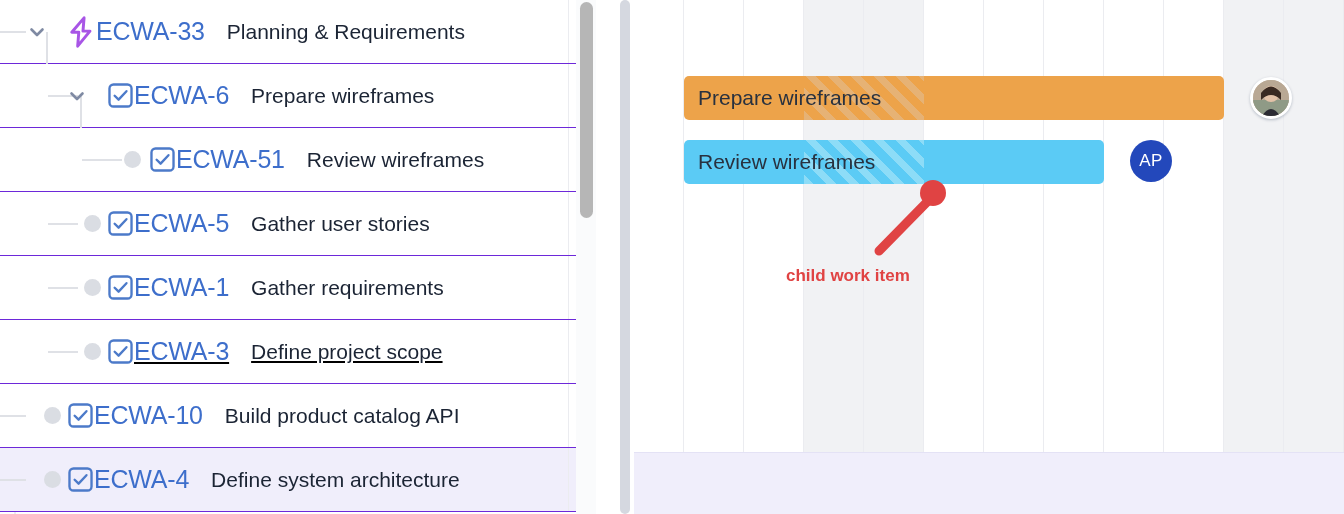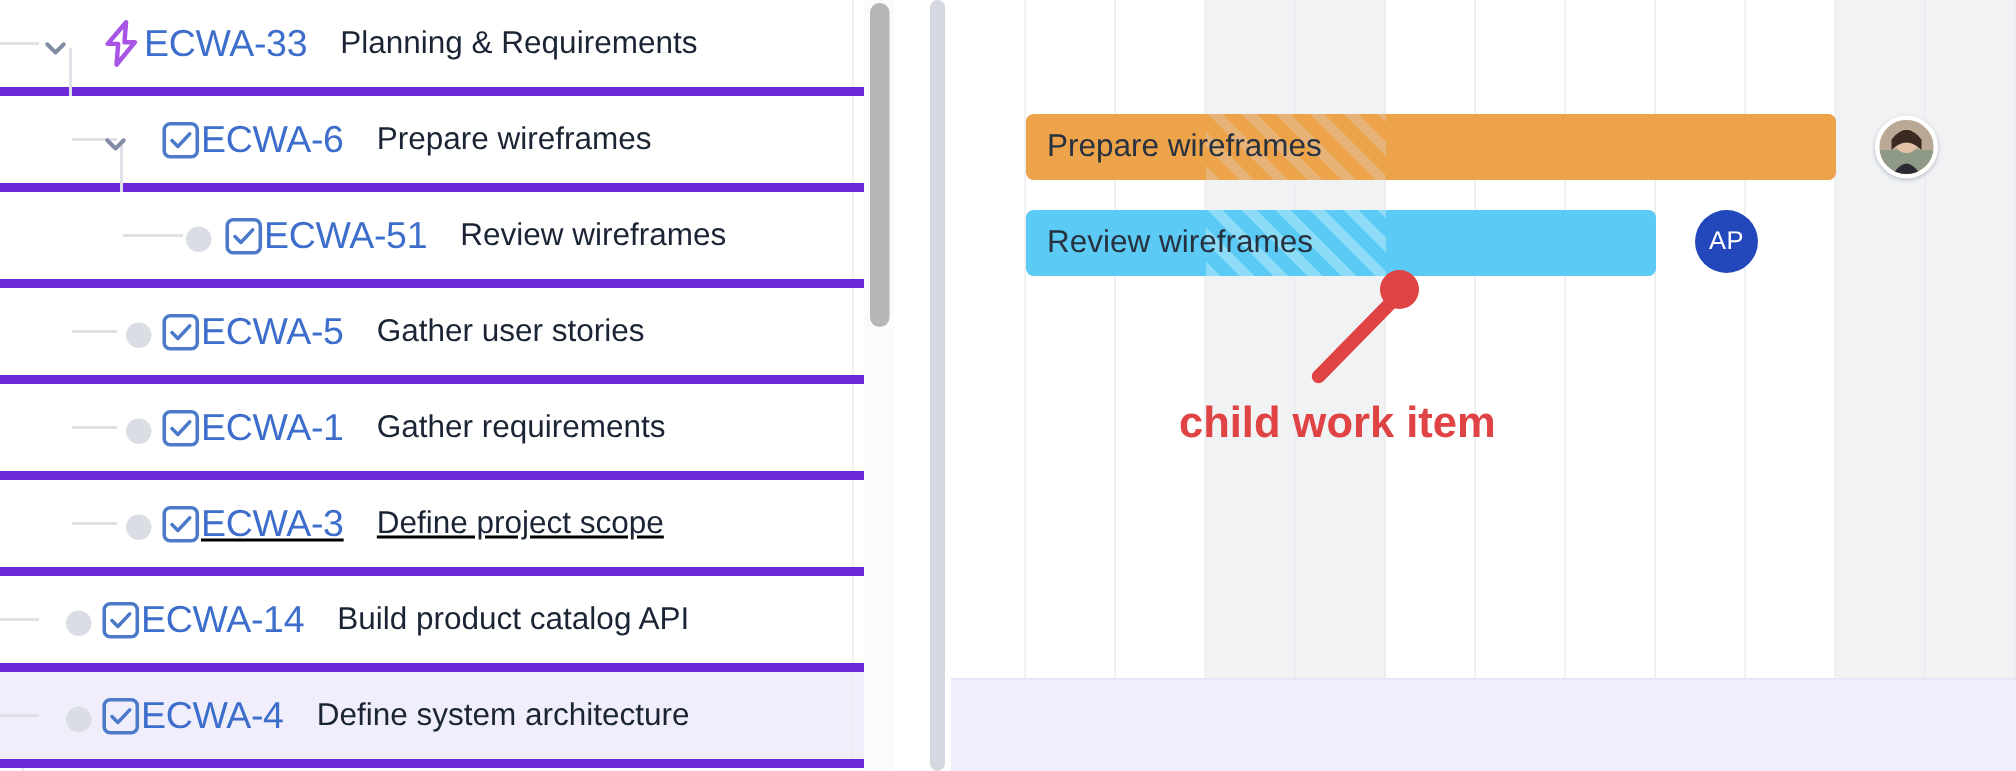--- a/index.html
+++ b/index.html
@@ -21,21 +21,21 @@
     width: 596px; height: 514px;
     background: #ffffff;
     overflow: hidden;
     flex: 0 0 596px;
   }
   .tree-row {
     position: relative;
     height: 64px;
     display: flex;
     align-items: center;
-    border-bottom: 6px solid #6d28d9;
+    border-bottom: 1px solid #6d28d9;
     background: #ffffff;
   }
   .tree-row.selected { background: #f0eefb; }
 
   
   .guides { position: absolute; left: 0; top: 0; bottom: 0; width: 596px; pointer-events: none; }
   .vline {
     position: absolute; top: 0; bottom: 0; width: 2px;
     background: #ebecf0;
   }
@@ -204,21 +204,21 @@
     font-weight: normal;
     display: flex; align-items: center; justify-content: center;
     letter-spacing: 0.3px;
   }
 
   
   .annot-svg { position: absolute; left: 0; top: 0; pointer-events: none; }
   .annot-text {
     position: absolute;
     color: #e04343;
-    font-size: 29px;
+    font-size: 17px;
     font-weight: bold;
     white-space: nowrap;
   }
 </style>
 </head>
 <body>
 
 <div id="app">
 
   <div class="tree-panel">
@@ -380,21 +380,21 @@
           <div class="row-inner">
             <div class="elbow" style="left: 0px; width: 26px;"></div>
             <div class="dot-node" style="position: absolute; left: 44px; top: 23px;"></div>
             <div style="position: absolute; inset: 0px 6px 0px 66px; display: flex; align-items: center; min-width: 0px;">
               <span class="type-icon">
                 <svg width="27" height="27" viewBox="0 0 24 24">
                   <rect x="2.2" y="2.2" width="19.6" height="19.6" rx="3.6" fill="none" stroke="#4c7ac9" stroke-width="2.1"></rect>
                   <path d="M6.8 12.2 L10.3 15.7 L17.3 8.2" fill="none" stroke="#4c7ac9" stroke-width="2.1" stroke-linecap="round" stroke-linejoin="round"></path>
                 </svg>
               </span>
-              <span class="key">ECWA-14</span>
+              <span class="key">ECWA-10</span>
               <span class="summary">Build product catalog API</span>
             </div>
           </div>
           <div class="kebab-cell">
             <span class="kebab">
               <i></i>
               <i></i>
               <i></i>
             </span>
           </div>

